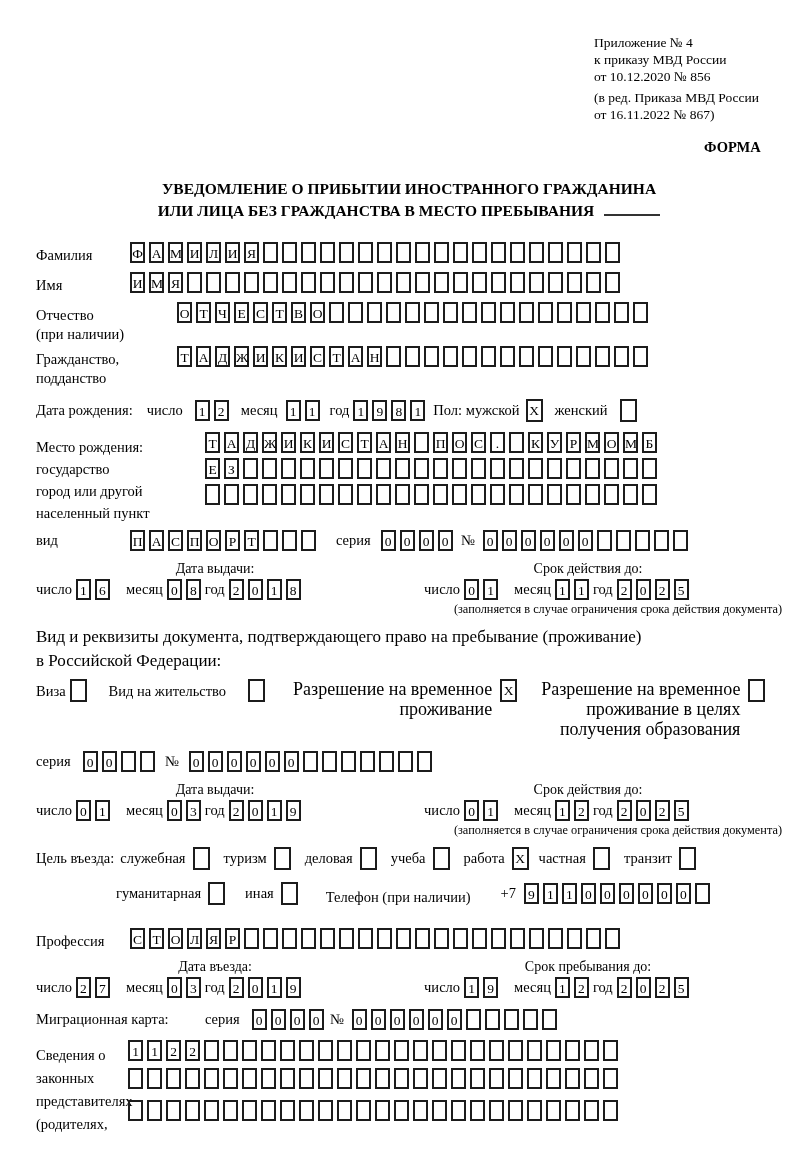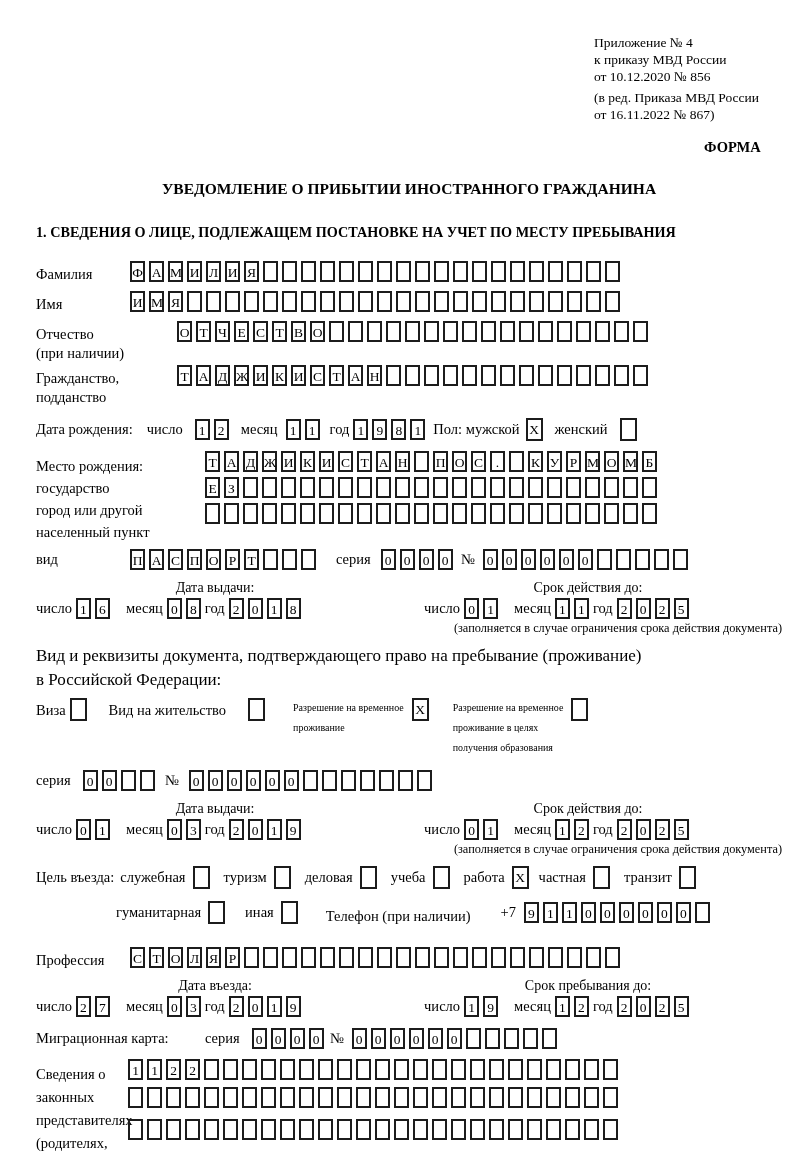--- a/index.html
+++ b/index.html
@@ -36,42 +36,42 @@
   .date-line { display:flex; align-items:center; margin-top:2px; }
   .date-line .dl { font-size:14.5px; margin-right:4px; }
   .date-line .sp { margin-left:12px; }
   .footnote { font-size:12.3px; text-align:right; margin-top:2px; }
 
   .doc-head { text-align:center; font-weight:bold; font-size:14px; margin-top:8px; }
   .intro { font-size:17px; line-height:24px; margin-top:8px; }
 
   .opt { display:flex; align-items:center; margin-right:10px; }
   .opt .ol { margin-right:7px; }
-  .multi { text-align:left; font-size:10px; line-height:20px; margin-right:8px; }
+  .multi { text-align:right; font-size:18px; line-height:20px; margin-right:8px; }
 </style>
 </head>
 <body>
 
 <div class="page">
 
   <div class="hdr">
     <div>Приложение № 4</div>
     <div>к приказу МВД России</div>
     <div>от 10.12.2020 № 856</div>
     <div class="gap"></div>
     <div>(в ред. Приказа МВД России</div>
     <div>от 16.11.2022 № 867)</div>
   </div>
   <div class="form-label">ФОРМА</div>
 
   <div class="title">
     <div>УВЕДОМЛЕНИЕ О ПРИБЫТИИ ИНОСТРАННОГО ГРАЖДАНИНА</div>
-  </div>
-
-  <div class="sec-head">1. СВЕДЕНИЯ О ЛИЦЕ, ПОДЛЕЖАЩЕМ ПОСТАНОВКЕ НА УЧЕТ ПО МЕСТУ ПРЕБЫВАНИЯ</div>
+    <div><span>ИЛИ ЛИЦА БЕЗ ГРАЖДАНСТВА В МЕСТО ПРЕБЫВАНИЯ</span><span class="blank-line"></span></div>
+  </div>
+
 
   <div class="row" style="margin-top:20px;">
     <div class="lblcol w94">Фамилия</div>
     <span class="cells">
         <span class="cell">Ф</span>
         <span class="cell">А</span>
         <span class="cell">М</span>
         <span class="cell">И</span>
         <span class="cell">Л</span>
         <span class="cell">И</span>

